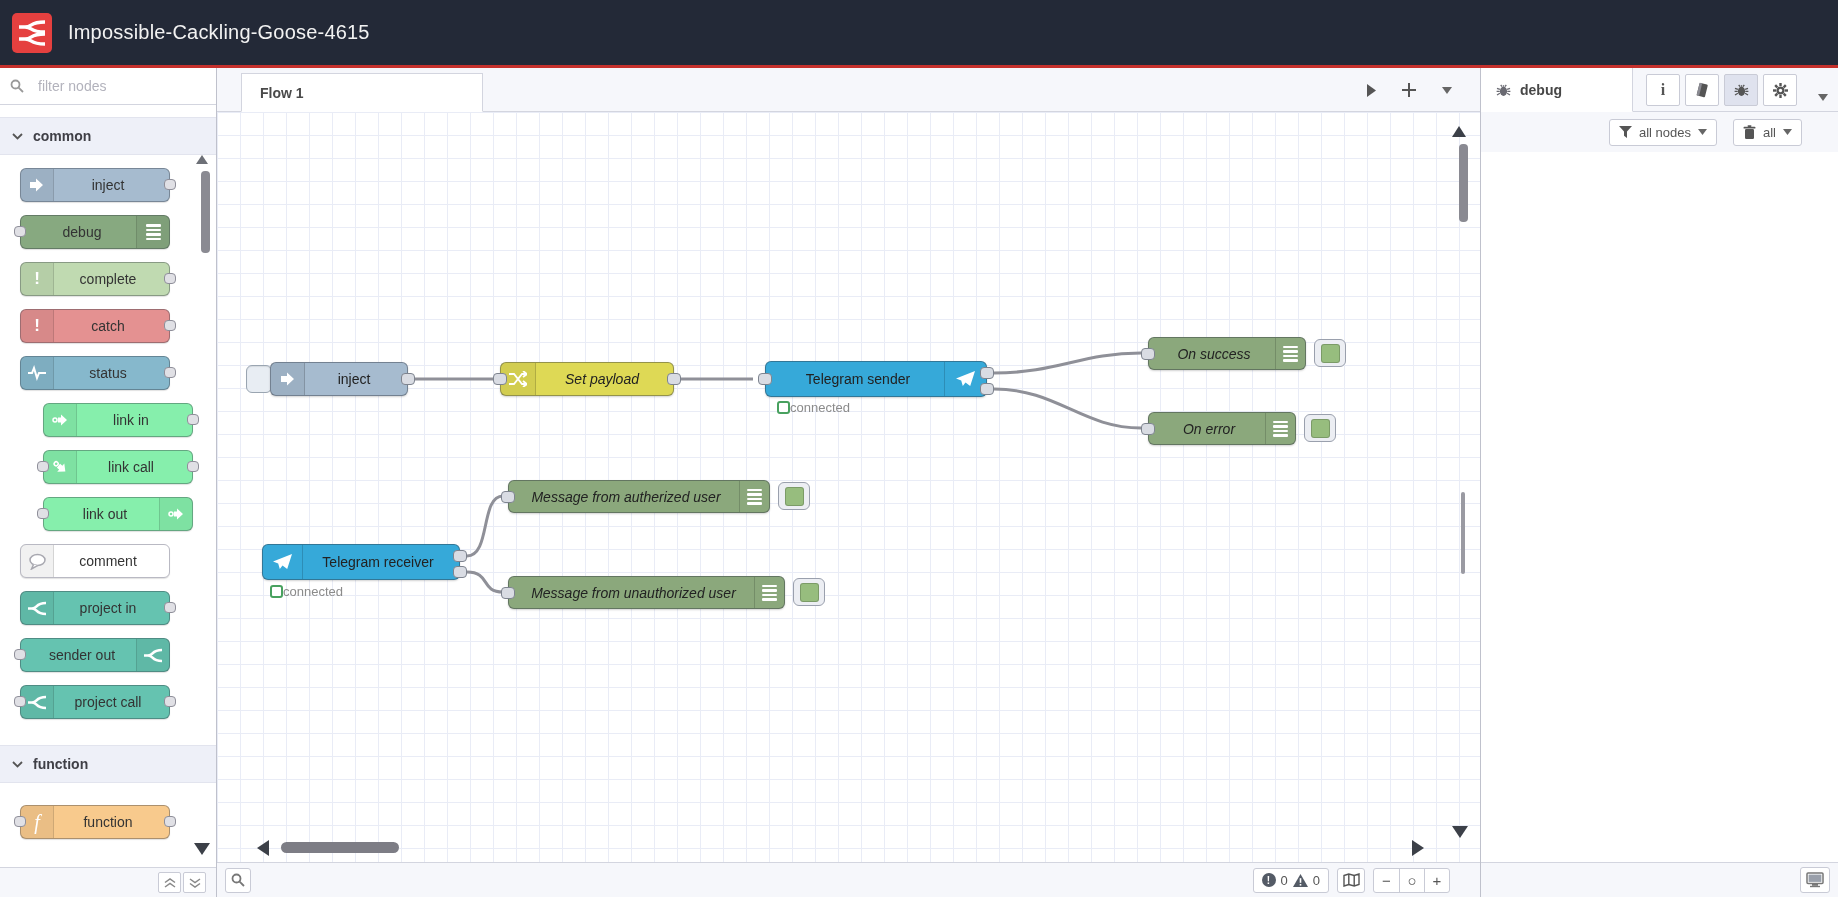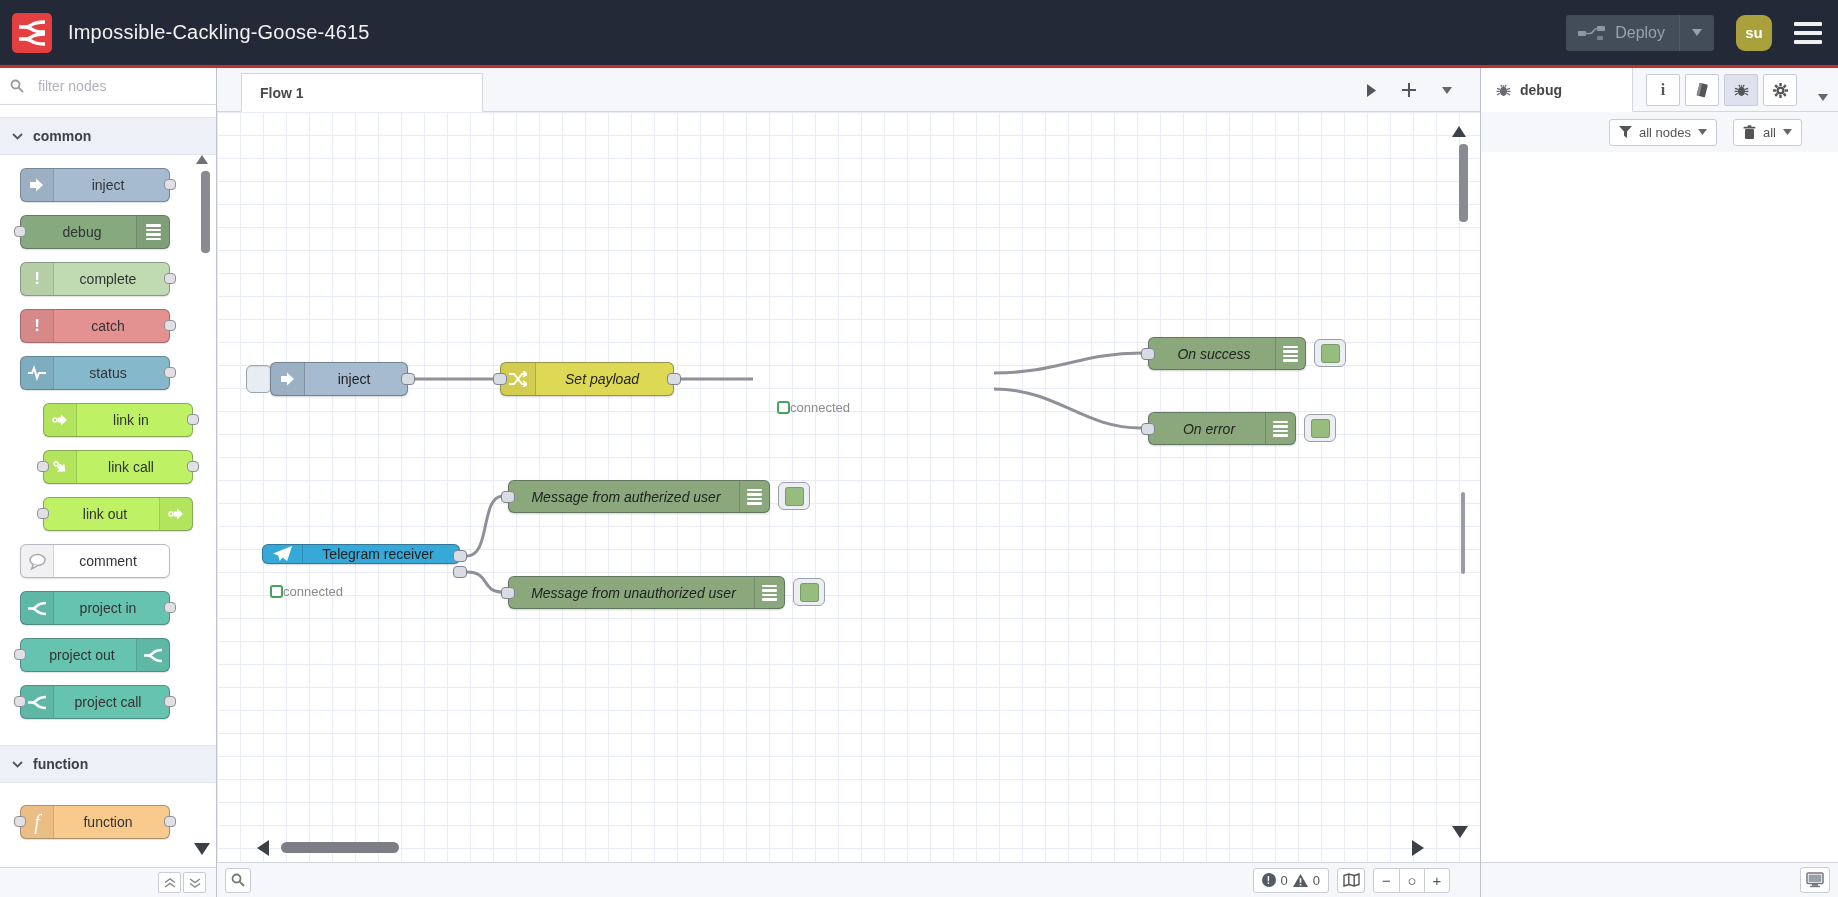--- a/index.html
+++ b/index.html
@@ -105,63 +105,37 @@
   .icon-i { font-family:"Liberation Serif",serif; font-weight:bold; font-size:16px; color:#555; }
   .sb-caret { position:absolute; right:10px; top:19px; }
   .sb-filterbar { height:40px; background:#f6f7fb; display:flex; align-items:center; justify-content:flex-end; gap:16px; padding-right:36px; flex:0 0 auto; }
   .sb-filter-btn { background:#fff; border:1px solid #c9cbd6; border-radius:3px; height:27px; display:flex; align-items:center; gap:7px; padding:0 9px; font-size:13px; color:#555; }
   .sb-body { flex:1; background:#fff; }
   .sb-footer { height:35px; background:#f6f7fb; border-top:1px solid #d3d5df; display:flex; align-items:center; justify-content:flex-end; padding-right:8px; flex:0 0 auto; }
   .sb-monitor { width:30px; height:26px; background:#fff; border:1px solid #c9cbd6; border-radius:3px; display:flex; align-items:center; justify-content:center; }
 
   
   .c-inject { background:#a6bbcf; } .c-debug { background:#87a980; } .c-complete { background:#c0dab1; }
-  .c-catch { background:#e49191; } .c-status { background:#86b8cc; } .c-link { background:#bef264;margin-left:43px; }
+  .c-catch { background:#e49191; } .c-status { background:#86b8cc; } .c-link { background:#86efac;margin-left:43px; }
   .c-comment { background:#ffffff; border-color:#b9b9c3; } .c-project { background:#65c3b0; }
   .c-function { background:#f8ca8d; } .c-change { background:#ded955; } .c-telegram { background:#36a9d9; }
   .c-green { background:#8ba87c; }
 </style>
 </head>
 <body>
 
 <div class="app">
 
   <div class="header">
     <div class="logo">
       <svg width="28" height="26" viewBox="0 0 28 26">
           <path d="M1 7h6 M7 7c8 0 4-5 20-5 M7 7c8 0 4 5 20 5 M1 19h6 M7 19c8 0 4 5 20 5 M7 19c8 0 4-5 20-5" stroke="#fff" stroke-width="3.4" fill="none"></path>
         </svg>
     </div>
     <div class="app-title">Impossible-Cackling-Goose-4615</div>
-    <div class="header-right">
-      <div class="deploy-btn">
-        <div class="deploy-main">
-          <svg width="27" height="17" viewBox="0 0 27 17">
-              <rect x="0" y="7" width="8" height="5" rx="1" fill="#8d96a2"></rect>
-              <rect x="19" y="2" width="8" height="5" rx="1" fill="#8d96a2"></rect>
-              <rect x="19" y="12" width="6" height="4" rx="1" fill="#78818d"></rect>
-              <path d="M8 9.5h4c4 0 3-5 7-5" stroke="#8d96a2" stroke-width="1.6" fill="none"></path>
-            </svg>
-          <span>Deploy</span>
-        </div>
-        <div class="deploy-caret">
-          <svg width="10" height="7" viewBox="0 0 10 7">
-              <path d="M0 0h10L5 7z" fill="#99a1ac"></path>
-            </svg>
-        </div>
-      </div>
-      <div class="avatar">
-          <span>su</span>
-        </div>
-      <div class="hamburger">
-          <div></div>
-          <div></div>
-          <div></div>
-        </div>
-    </div>
   </div>
 
   <div class="main">
 
     <div class="palette">
       <div class="palette-search">
         <svg width="14" height="14" viewBox="0 0 14 14">
             <circle cx="5.5" cy="5.5" r="4" fill="none" stroke="#999" stroke-width="1.8"></circle>
             <line x1="8.6" y1="8.6" x2="13" y2="13" stroke="#999" stroke-width="1.8"></line>
           </svg>
@@ -280,21 +254,21 @@
           <span class="plabel shift-r">project in</span>
           <div class="pport pr"></div>
         </div>
 
         <div class="pnode c-project">
           <div class="picon right">
               <svg width="20" height="17" viewBox="0 0 20 17">
                 <path d="M1 8.5h4 M5 8.5c6 0 3-5.5 14-5.5 M5 8.5c6 0 3 5.5 14 5.5" stroke="#fff" stroke-width="2.6" fill="none"></path>
               </svg>
             </div>
-          <span class="plabel shift-l">project out</span>
+          <span class="plabel shift-l">sender out</span>
           <div class="pport pl"></div>
         </div>
 
         <div class="pnode c-project">
           <div class="picon left">
               <svg width="20" height="17" viewBox="0 0 20 17">
                 <path d="M1 8.5h4 M5 8.5c6 0 3-5.5 14-5.5 M5 8.5c6 0 3 5.5 14 5.5" stroke="#fff" stroke-width="2.6" fill="none"></path>
               </svg>
             </div>
           <span class="plabel shift-r">project call</span>
@@ -380,20 +354,31 @@
           <div class="ficon left" style="width:35px;background:rgba(0,0,0,.05);">
               <svg width="18" height="16" viewBox="0 0 18 16">
                 <path d="M0 3h5l8 10h5 M0 13h5l8-10h5 M14 0l4 3-4 3 M14 10l4 3-4 3" stroke="#fff" stroke-width="1.8" fill="none"></path>
               </svg>
             </div>
           <span class="flabel it" style="padding-left:30px;">Set payload</span>
           <div class="port in"></div>
           <div class="port out"></div>
         </div>
 
+        <div class="fnode c-telegram" style="left:548px;top:249px;width:222px;height:36px;">
+          <div class="ficon right" style="width:42px;">
+              <svg width="21" height="19" viewBox="0 0 21 19">
+                <path d="M20 1L1 8.4l5.2 2L7.8 16l2.7-3.5 4.7 3.6z" fill="#fff"></path>
+              </svg>
+            </div>
+          <span class="flabel" style="padding-right:36px;">Telegram sender</span>
+          <div class="port in"></div>
+          <div class="port o1"></div>
+          <div class="port o2"></div>
+        </div>
         <div class="nstatus" style="left:560px;top:288px;">
           <div class="sq"></div>
           <span>connected</span>
         </div>
 
         <div class="fnode c-green" style="left:931px;top:225px;width:158px;height:33px;">
           <div class="ficon right" style="width:30px;">
               <div class="bars">
                 <div></div>
                 <div></div>
@@ -417,21 +402,21 @@
                 <div></div>
               </div>
             </div>
           <span class="flabel it" style="padding-right:26px;">On error</span>
           <div class="port in"></div>
         </div>
         <div class="dbg-btn" style="left:1087px;top:302px;">
             <div class="g"></div>
           </div>
 
-        <div class="fnode c-telegram" style="left:45px;top:432px;width:198px;height:20px;">
+        <div class="fnode c-telegram" style="left:45px;top:432px;width:198px;height:36px;">
           <div class="ficon left" style="width:40px;">
               <svg width="21" height="19" viewBox="0 0 21 19">
                 <path d="M20 1L1 8.4l5.2 2L7.8 16l2.7-3.5 4.7 3.6z" fill="#fff"></path>
               </svg>
             </div>
           <span class="flabel" style="padding-left:34px;">Telegram receiver</span>
           <div class="port o1"></div>
           <div class="port o2"></div>
         </div>
         <div class="nstatus" style="left:53px;top:472px;">

